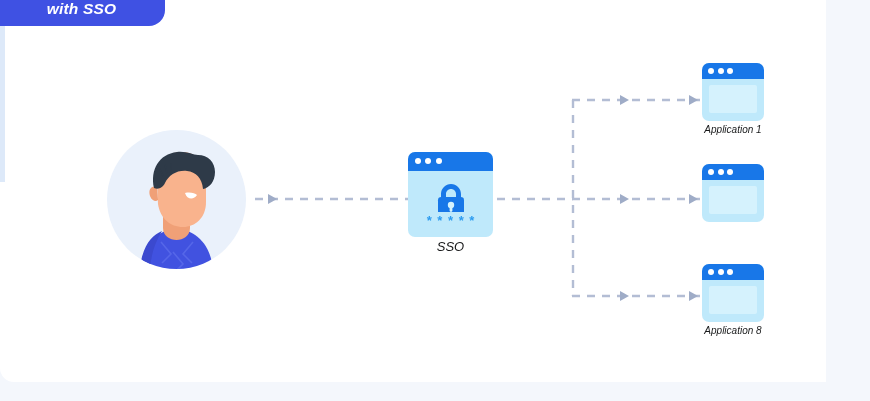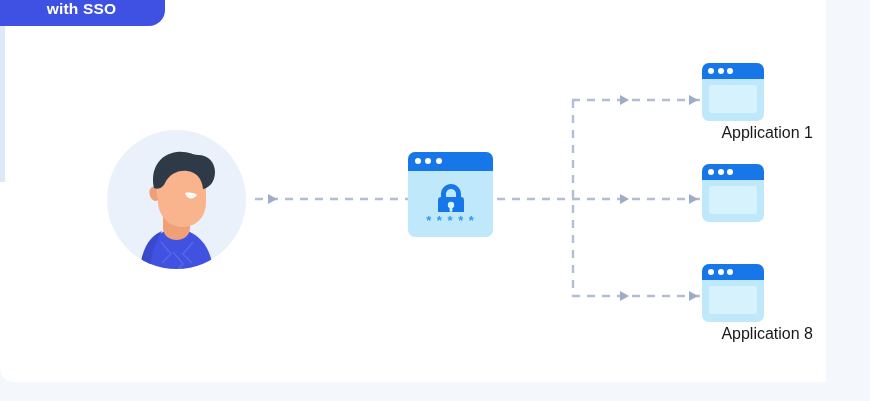--- a/index.html
+++ b/index.html
@@ -19,20 +19,21 @@
   
   #card {
     position: absolute;
     left: 0;
     top: 0;
     width: 826px;
     height: 382px;
     background: #ffffff;
     border-bottom-left-radius: 14px;
     overflow: hidden;
+    font-style: italic;
   }
 
   
   #left-strip {
     position: absolute;
     left: 0;
     top: 24px;
     width: 5px;
     height: 158px;
     background: #dde9f9;
@@ -165,22 +166,21 @@
   }
 
   
   .app-node { width: 62px; height: 58px; }
   #app1-node { left: 702px; top: 63px; }
   #app2-node { left: 702px; top: 164px; }
   #app3-node { left: 702px; top: 264px; }
 
   .app-caption {
     width: 160px;
-    font-size: 16px;
-    text-align: right;
+    font-size: 10px;
   }
   #app1-caption { left: 653px; top: 124px; }
   #app2-caption { left: 653px; top: 225px; }
   #app3-caption { left: 653px; top: 325px; }
 
   
   #wires {
     position: absolute;
     left: 0;
     top: 0;
@@ -263,20 +263,21 @@
     </div>
     <svg id="sso-lock" width="40" height="38" viewBox="0 0 40 38">
       <path d="M10 17 v-4 c0-5.5 4.5-10 10-10 s10 4.5 10 10 v4 h-5 v-4 c0-2.8-2.2-5-5-5
                s-5 2.2-5 5 v4 Z" fill="#1877e8"></path>
       <rect x="7" y="16" width="26" height="20" rx="3.2" fill="#1877e8"></rect>
       <circle cx="20" cy="24" r="3.2" fill="#d5f2fd"></circle>
       <rect x="18.6" y="24" width="2.8" height="7" rx="1.4" fill="#d5f2fd"></rect>
     </svg>
     <div id="sso-pass">* * * * *</div>
   </div>
+  <div id="sso-caption" class="caption">SSO</div>
 
   <div id="app1-node" class="win app-node">
     <div class="win-bar">
       <span class="win-dot"></span>
       <span class="win-dot"></span>
       <span class="win-dot"></span>
     </div>
     <div class="win-screen"></div>
   </div>
   <div id="app1-caption" class="caption app-caption">Application 1</div>

